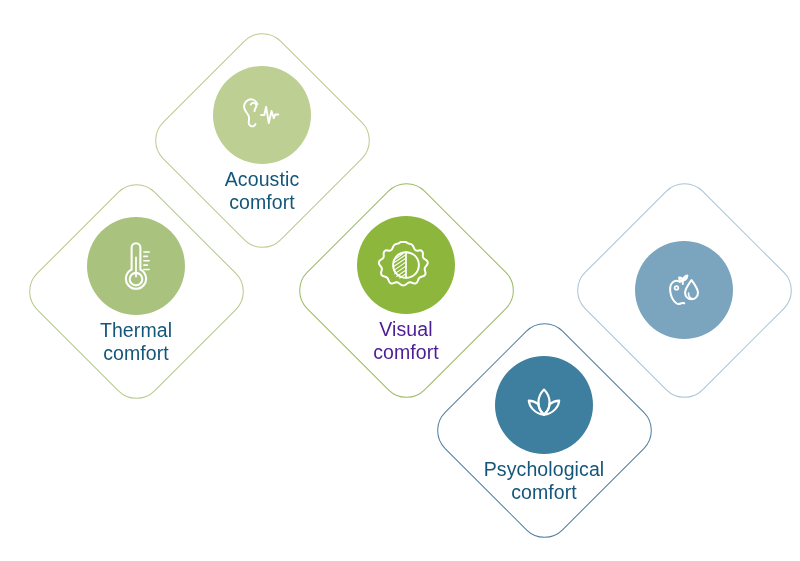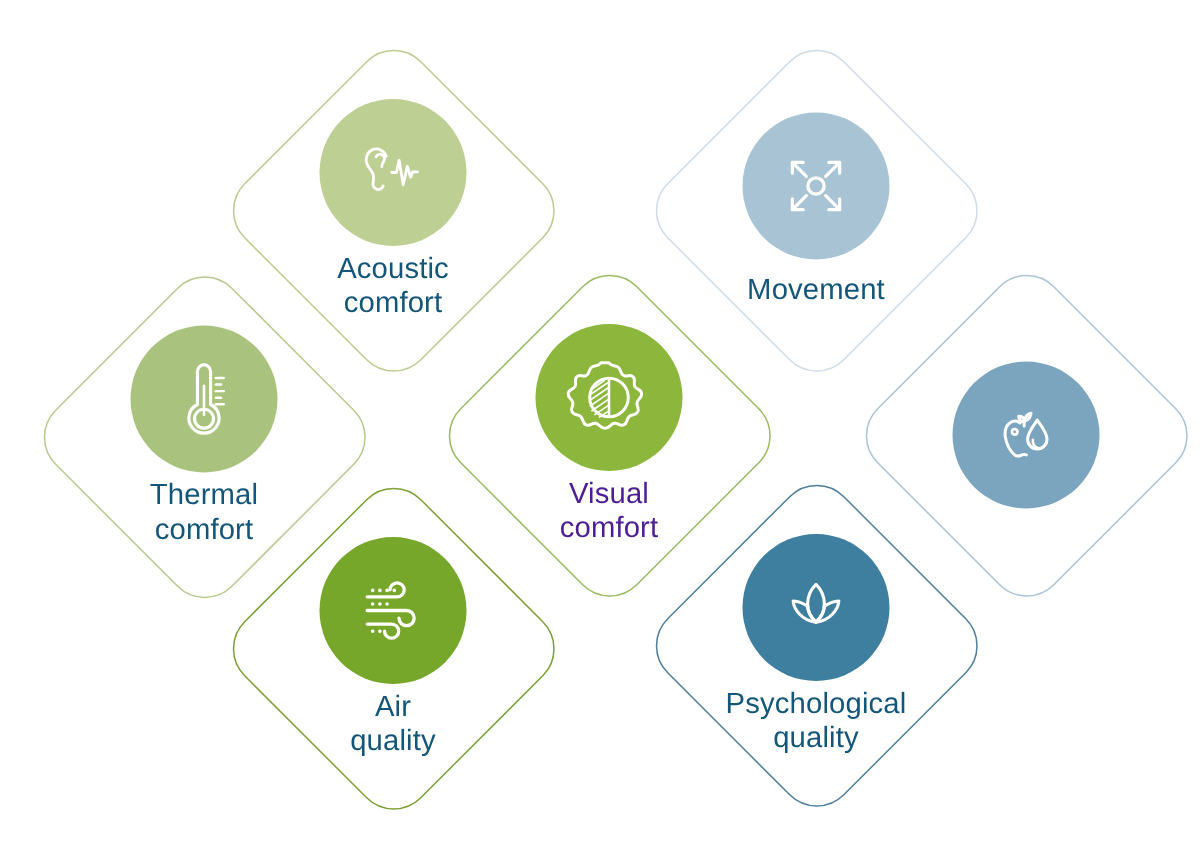--- a/index.html
+++ b/index.html
@@ -121,58 +121,20 @@
         <path d="M19.4 41.8 31.6 33.4"></path>
               <path d="M21.6 44.6 31.6 37.8"></path>
         <path d="M25 46.4 31.6 42"></path>
       </g>
     </svg>
         </div>
         <div class="label two" style="color: #4c1d95;">Visual
 comfort</div>
       </div>
     </div>
-    <div class="node" style="left: 144px; top: 314px;">
-      <div class="dia" style="border-color: rgb(125, 159, 53);"></div>
-      <div class="inner">
-        <div class="circle" style="background: rgb(118, 167, 42);">
-    <svg viewBox="0 0 64 64" width="58" height="58" fill="none" stroke="#ffffff" stroke-width="2.4" stroke-linecap="round" stroke-linejoin="round">
-      <path d="M13 22h22a5.2 5.2 0 1 0-5.2-5.2"></path>
-      <path d="M13 32h29a5.6 5.6 0 1 1-5.6 5.6"></path>
-      <path d="M13 42h18a5.2 5.2 0 1 1-5.2 5.2"></path>
-      <g stroke-width="2.6" stroke-dasharray="0.1 5.2">
-        <path d="M17 17.2h18"></path>
-        <path d="M17 27.2h14"></path>
-        <path d="M17 47.2h10"></path>
-      </g>
-    </svg>
-        </div>
-        <div class="label two" style="color: rgb(20, 86, 122);">Air
-quality</div>
-      </div>
-    </div>
-    <div class="node" style="left: 426px; top: 22px;">
-      <div class="dia" style="border-color: rgb(207, 220, 230);"></div>
-      <div class="inner">
-        <div class="circle" style="background: rgb(167, 195, 212);">
-    <svg viewBox="0 0 64 64" width="56" height="56" fill="none" stroke="#ffffff" stroke-width="2.5" stroke-linecap="round" stroke-linejoin="round">
-      <circle cx="32" cy="32" r="6.2"></circle>
-      <path d="M24.6 24.6 14 14"></path>
-            <path d="M14 22.2V14h8.2"></path>
-      <path d="M39.4 24.6 50 14"></path>
-            <path d="M41.8 14H50v8.2"></path>
-      <path d="M24.6 39.4 14 50"></path>
-            <path d="M14 41.8V50h8.2"></path>
-      <path d="M39.4 39.4 50 50"></path>
-            <path d="M41.8 50H50v-8.2"></path>
-    </svg>
-        </div>
-        <div class="label" style="color: rgb(20, 86, 122);">Movement</div>
-      </div>
-    </div>
     <div class="node" style="left: 566px; top: 172px;">
       <div class="dia" style="border-color: rgb(169, 196, 214);"></div>
       <div class="inner">
         <div class="circle" style="background: rgb(123, 165, 191);">
     <svg viewBox="0 0 64 64" width="56" height="56" fill="none" stroke="#ffffff" stroke-width="2.3" stroke-linecap="round" stroke-linejoin="round">
       <path d="M27.5 22.8c-2.1-1.6-5.2-1.8-7.6-.2-3.2 2.2-4.3 6.6-3.6 11.2.8 5.4 4 11.4 7.4 13.6
                2 1.3 3.6.4 5.2-.2 1.1-.4 2.3-.4 3.4 0"></path>
       <path d="M31 20.6c.4-2.6 2.2-4.6 4.8-5.2-.2 2.6-1.6 4.8-4 5.6"></path>
       <path d="M30.8 20.8c-.6-1.9-2.4-3.2-4.4-3.1 0 2 1.3 3.7 3.2 4.2"></path>
       <path d="M30.6 22.2v3"></path>
@@ -189,16 +151,16 @@
         <div class="circle" style="background: rgb(62, 126, 158);">
     <svg viewBox="0 0 64 64" width="58" height="58" fill="none" stroke="#ffffff" stroke-width="2.3" stroke-linecap="round" stroke-linejoin="round">
       <path d="M32 15c4.4 4.4 6.2 9.4 6.2 14.6 0 5.2-2.4 9.6-6.2 13.2-3.8-3.6-6.2-8-6.2-13.2
                C25.8 24.4 27.6 19.4 32 15z"></path>
       <path d="M32 42.8c-4.8-.4-9-2.6-12.2-6-2.8-3-4.4-6.4-4.6-9.6 4 .2 7.6 1.6 10.6 4"></path>
       <path d="M32 42.8c4.8-.4 9-2.6 12.2-6 2.8-3 4.4-6.4 4.6-9.6-4 .2-7.6 1.6-10.6 4"></path>
       <path d="M25.8 29.6c-.2 5 2.2 9.6 6.2 13.2 4-3.6 6.4-8.2 6.2-13.2"></path>
     </svg>
         </div>
         <div class="label two" style="color: rgb(20, 86, 122);">Psychological
-quality</div>
+comfort</div>
       </div>
     </div>
   </div>
 
 </body></html>

